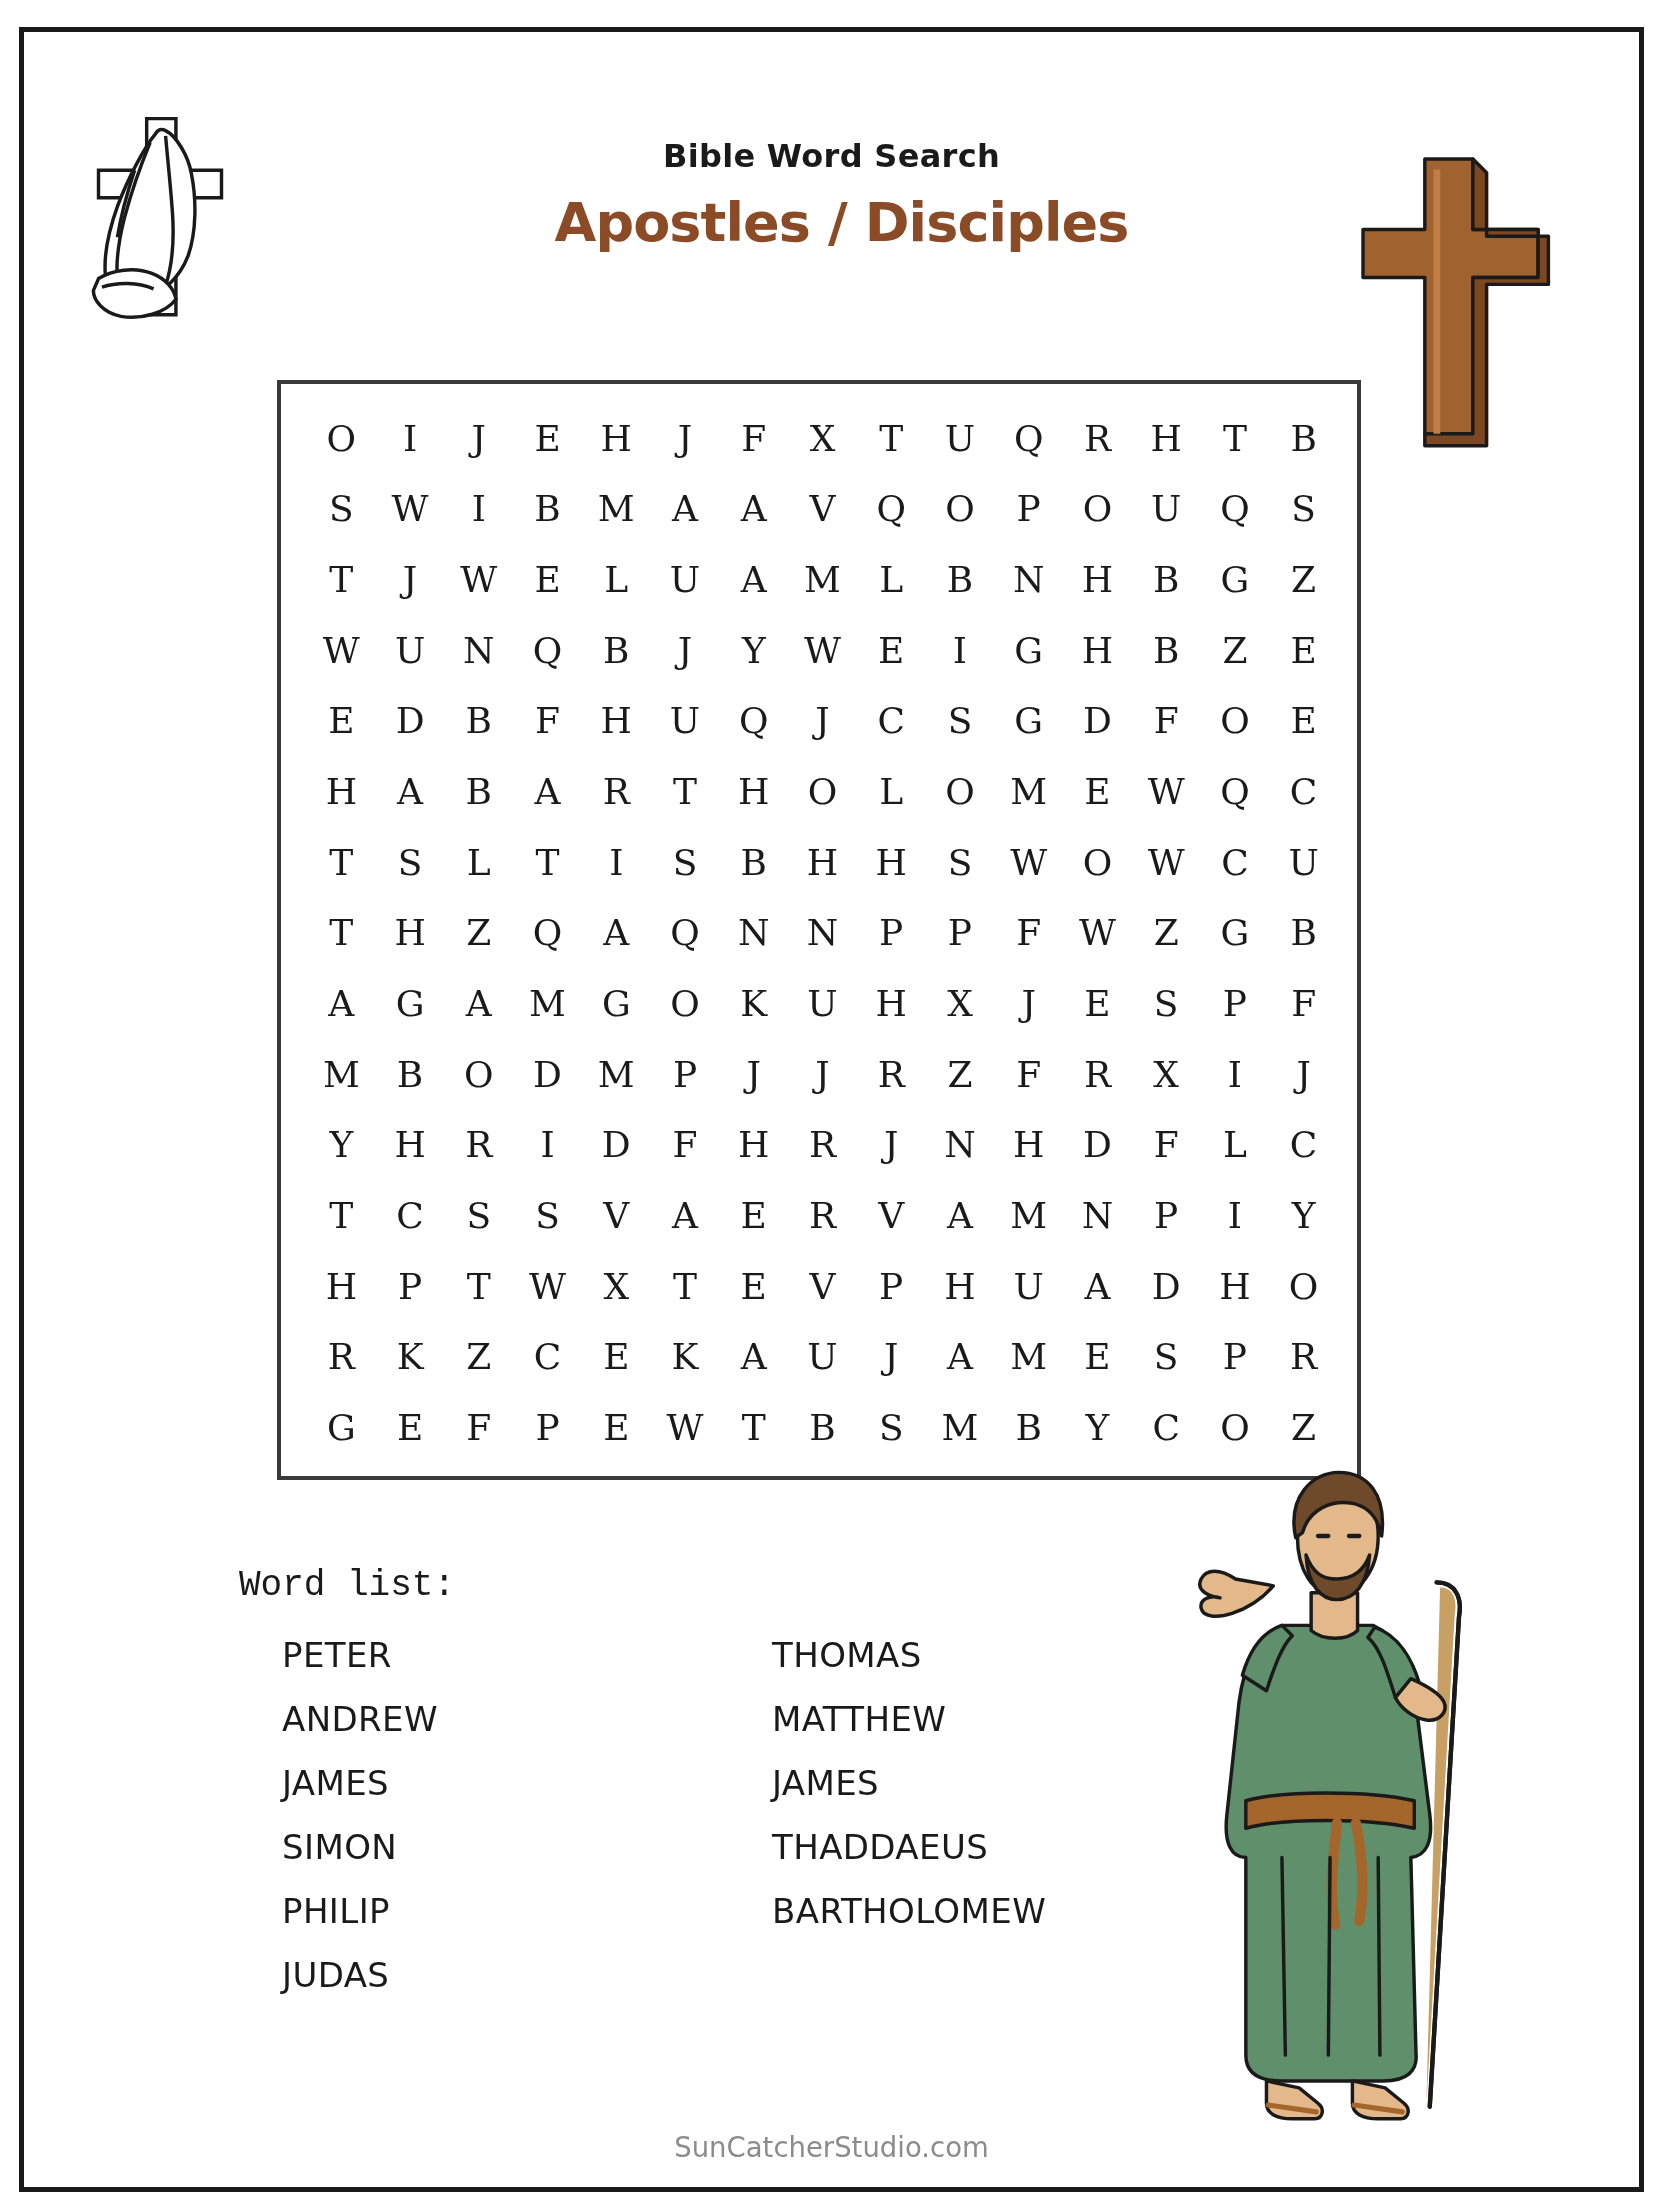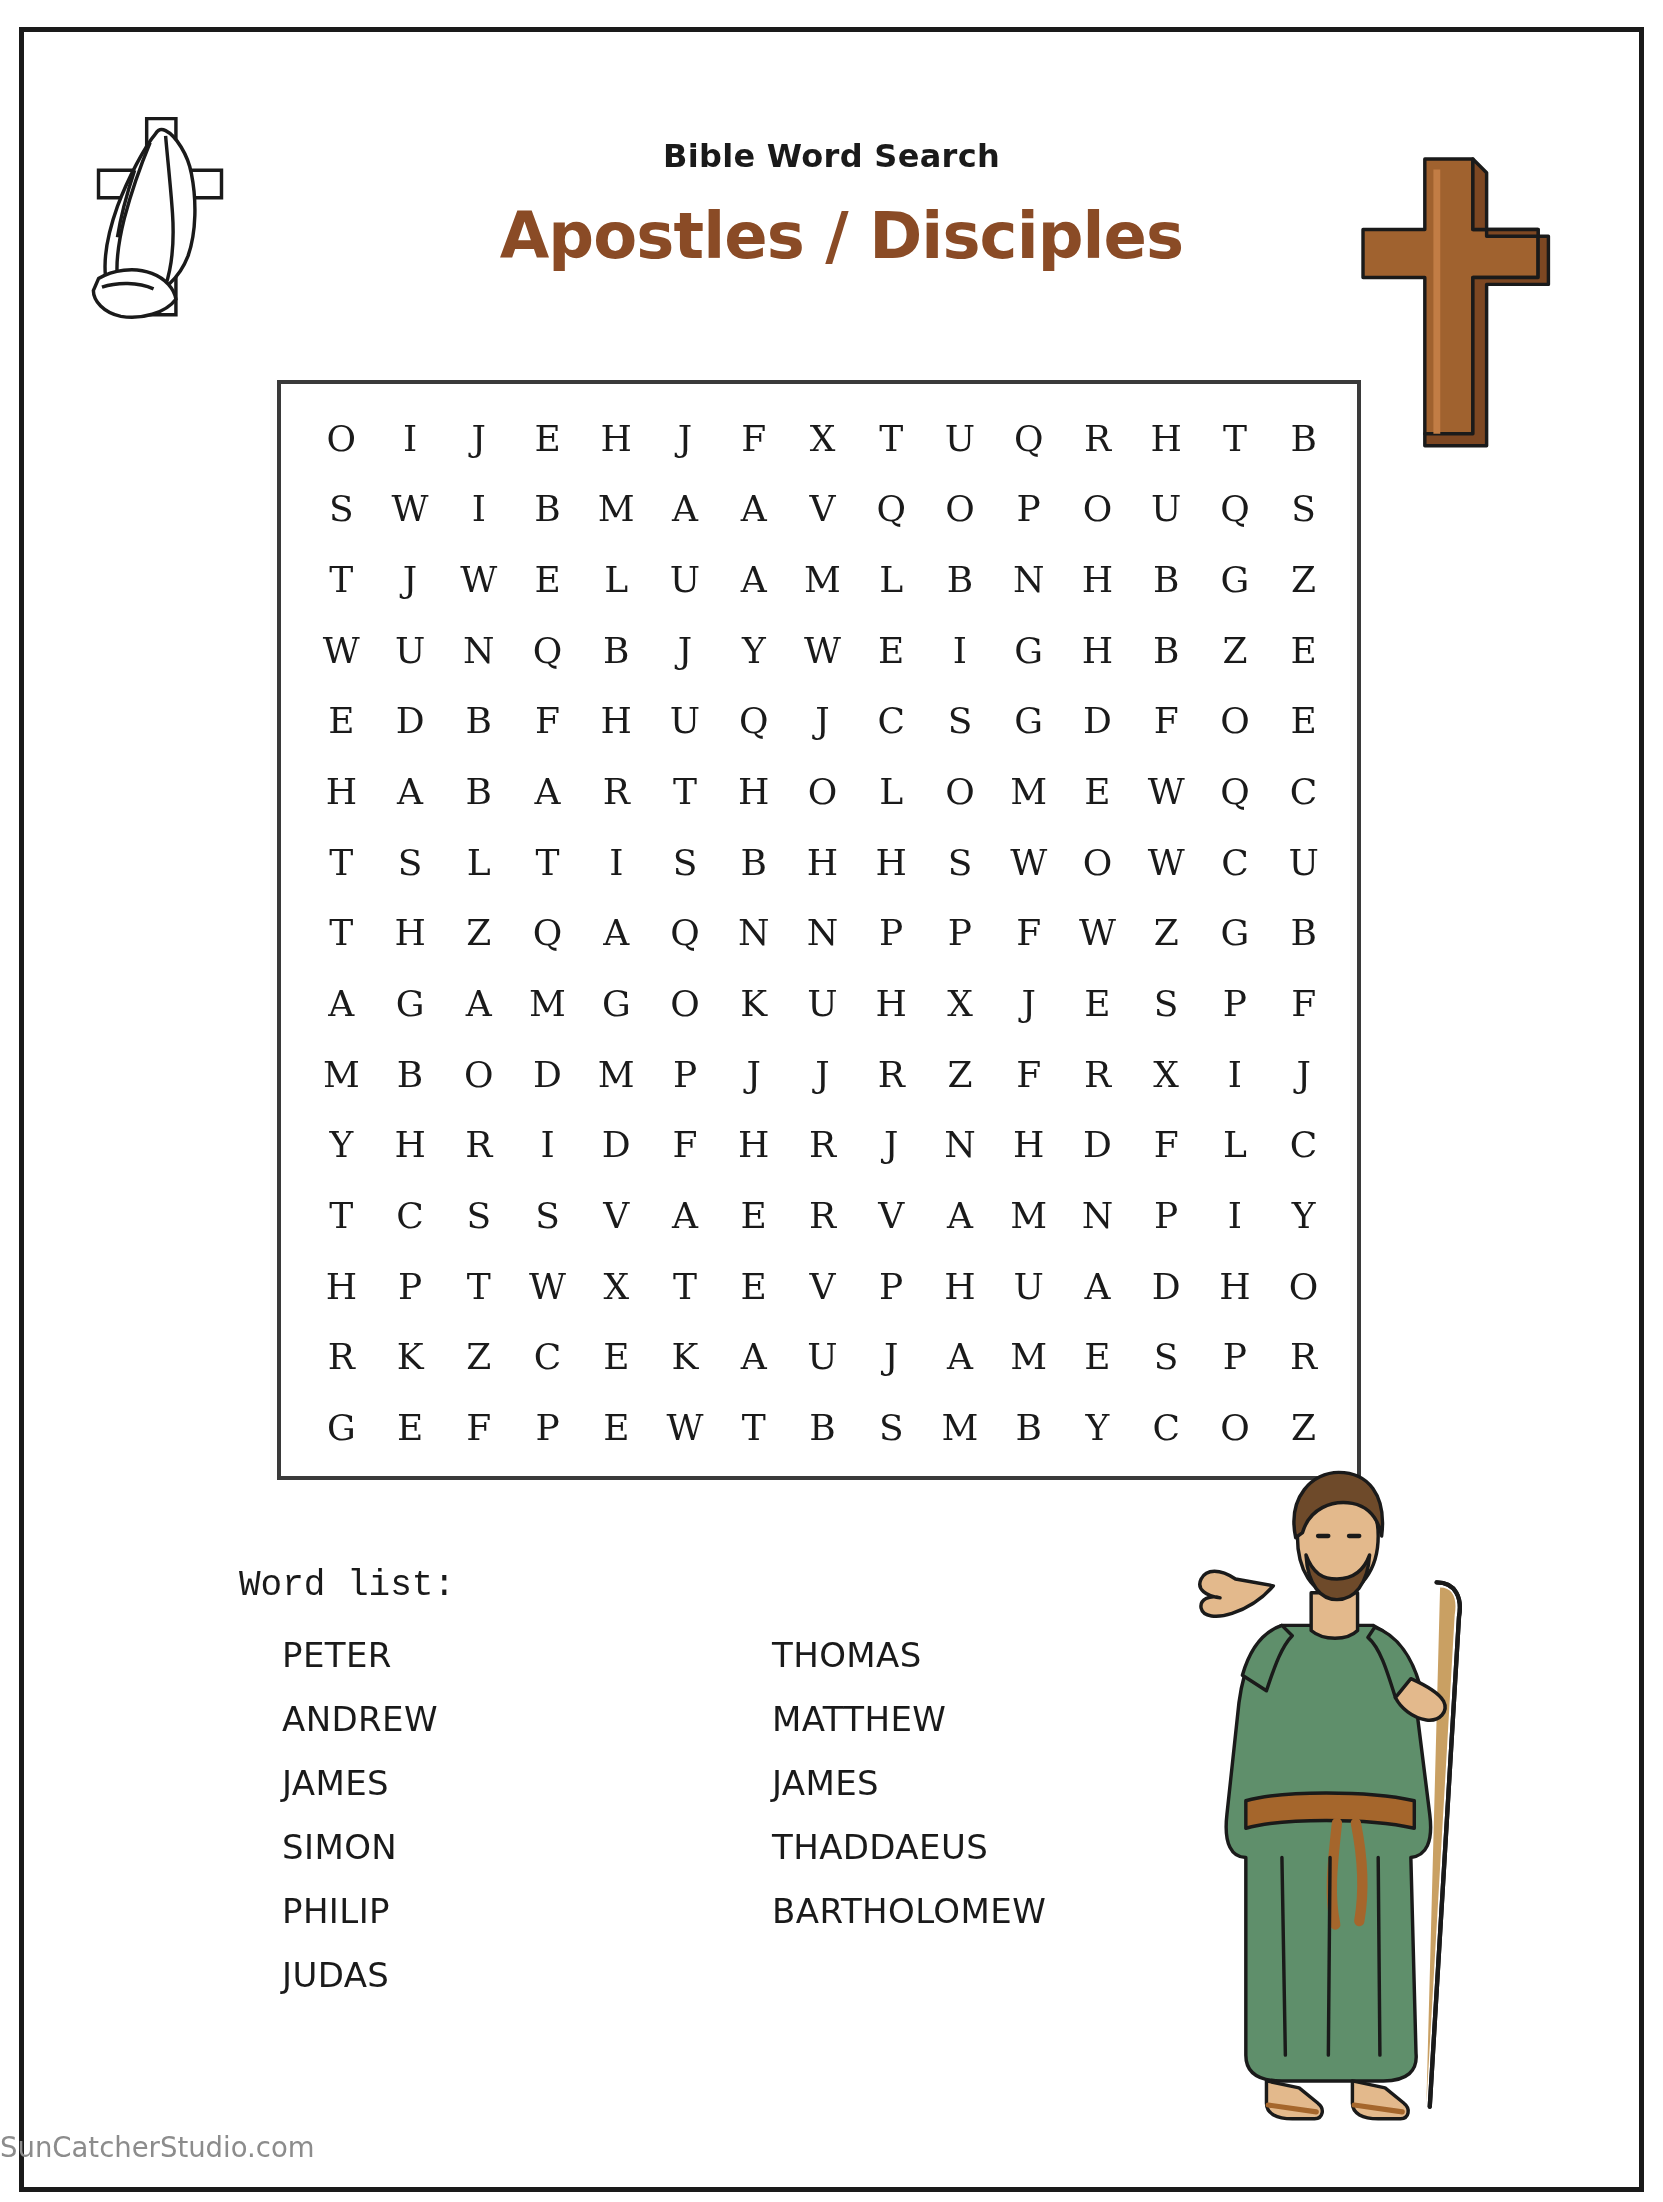--- a/index.html
+++ b/index.html
@@ -43,23 +43,23 @@
   .subtitle {
     font-family: "DejaVu Sans", sans-serif;
     font-weight: bold;
     font-size: 32px;
     color: #1a1a1a;
     letter-spacing: 0.3px;
   }
   .title {
     font-family: "DejaVu Sans", sans-serif;
     font-weight: bold;
-    font-size: 64px;
+    font-size: 54px;
     color: #8a4b26;
-    margin-top: 24px;
+    margin-top: 16px;
     letter-spacing: -0.9px;
     padding-left: 20px;
   }
 
   
   .praying-hands {
     position: absolute;
     left: 45px;
     top: 102px;
     width: 224px;
@@ -139,21 +139,21 @@
     width: 361px;
     height: 680px;
   }
 
   
   .footer {
     position: absolute;
     left: 0;
     top: 2123px;
     width: 1663px;
-    text-align: left;
+    text-align: center;
     font-family: "DejaVu Sans", sans-serif;
     font-size: 27.5px;
     color: #8c8c8c;
   }
 </style>
 </head>
 <body>
 
 <div class="page">
   <div class="page-border"></div>

